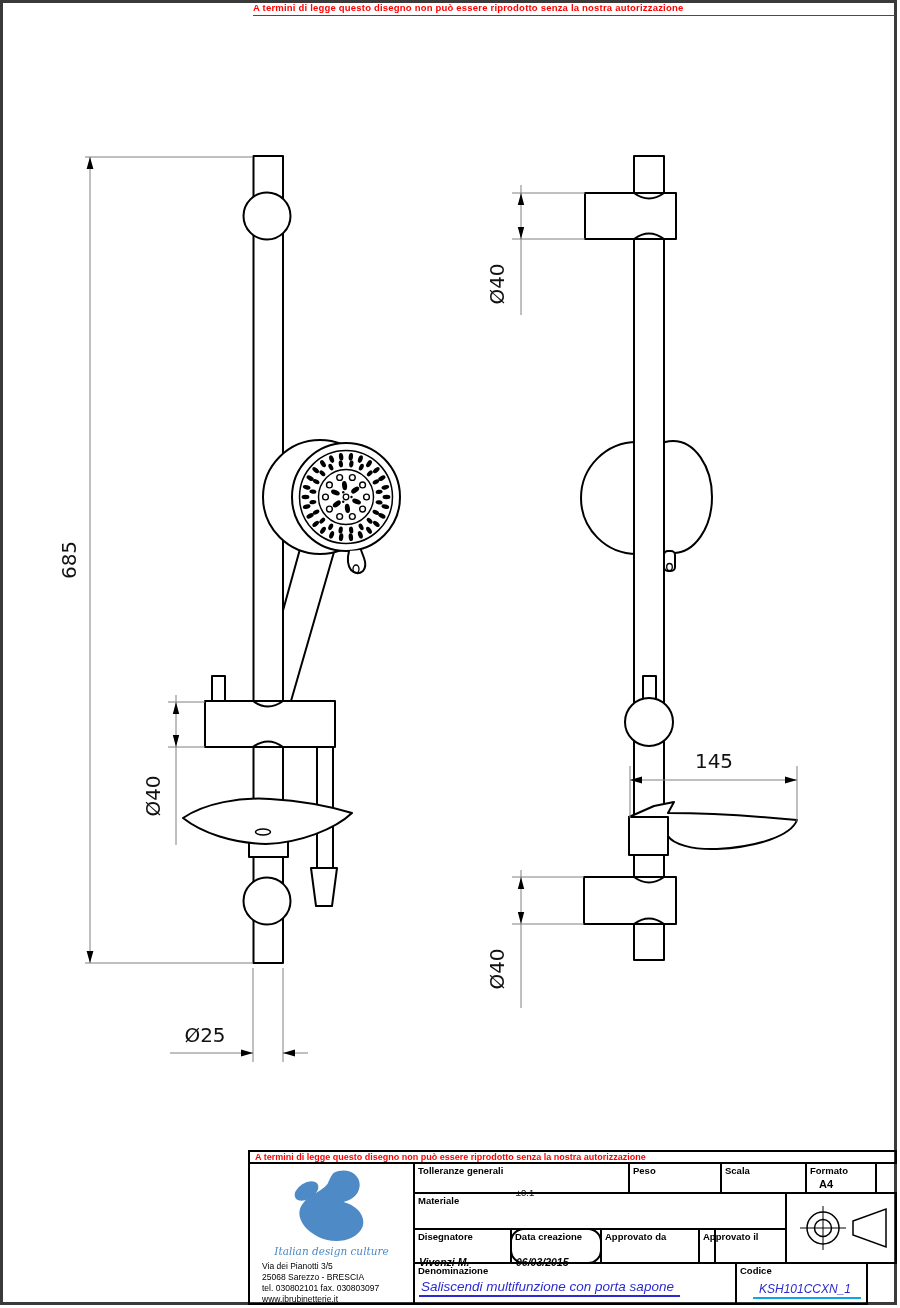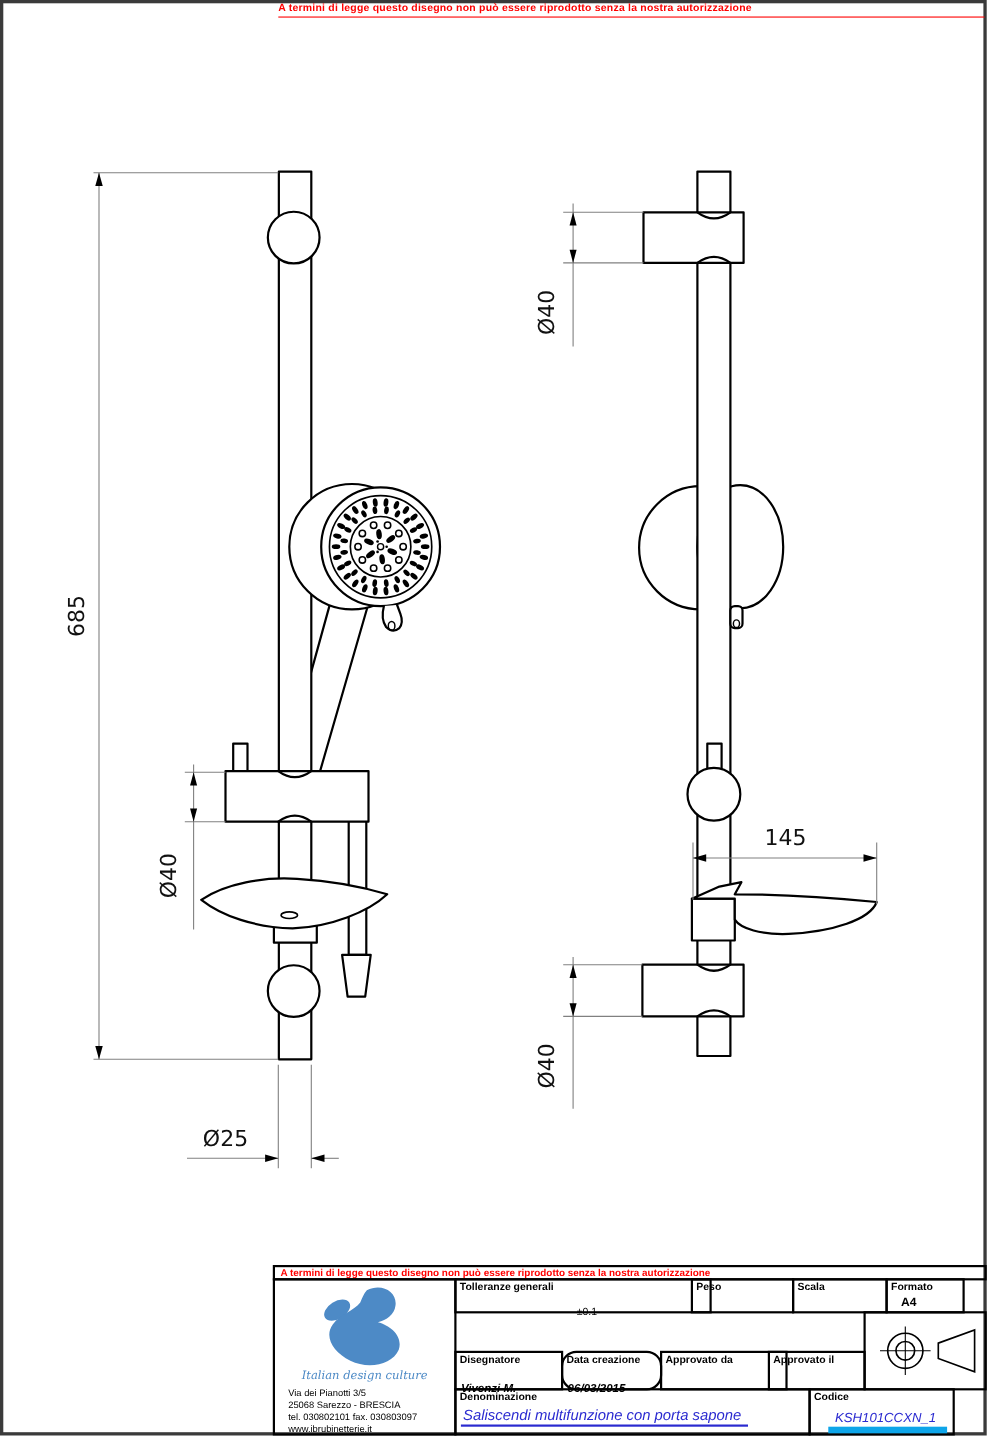--- a/index.html
+++ b/index.html
@@ -16,21 +16,21 @@
   .cell{position:absolute;border:2px solid #000;box-sizing:border-box;background:transparent;}
   .lbl{font-size:9.5px;font-weight:bold;margin:1px 0 0 3px;white-space:nowrap;}
   .val{font-size:9.5px;margin:11px 0 0 7px;text-align:center;}
   .band{color:#f00;font-weight:bold;font-size:9px;line-height:11px;padding-left:5px;
         white-space:nowrap;overflow:hidden;}
   .val-a4{font-weight:bold;font-size:11px;margin:2px 0 0 12px;}
   .val-bi{font-weight:bold;font-style:italic;font-size:10.5px;margin:14px 0 0 4px;white-space:nowrap;}
   .val-blue{display:inline-block;color:#2a2ad0;font-style:italic;font-size:13.5px;
         border-bottom:2px solid #2a2ad0;margin:3px 0 0 4px;padding:0 6px 1px 2px;white-space:nowrap;}
   .val-code{display:inline-block;color:#2a2ad0;font-style:italic;font-size:12px;
-        border-bottom:6px solid #0ea5e9;margin:6px 0 0 16px;padding:0 10px 1px 6px;white-space:nowrap;}
+        border-bottom:2px solid #0ea5e9;margin:6px 0 0 16px;padding:0 10px 1px 6px;white-space:nowrap;}
   .tagline{color:#4d8ac6;font-family:"DejaVu Serif",serif;font-style:italic;
         font-size:10.5px;text-align:center;margin-top:1px;}
   .addr{font-size:8.5px;line-height:11px;margin:4px 0 0 12px;}
 </style>
 </head>
 <body>
 
 <div class="page">
   <div class="page-border"></div>
 
@@ -220,35 +220,38 @@
       </svg>
       <div class="tagline">Italian design culture</div>
       <div class="addr">
         <div>Via dei Pianotti 3/5</div>
         <div>25068 Sarezzo - BRESCIA</div>
         <div>tel. 030802101 fax. 030803097</div>
         <div>www.ibrubinetterie.it</div>
       </div>
     </div>
 
-    <div class="cell" style="left:165px;top:12px;width:234px;height:32px;">
+    <div class="cell" style="left:165px;top:12px;width:217px;height:32px;">
       <div class="lbl">Tolleranze generali</div>
       <div class="val">±0.1</div>
     </div>
     <div class="cell" style="left:380px;top:12px;width:94px;height:32px;">
       <div class="lbl">Peso</div>
     </div>
     <div class="cell" style="left:472px;top:12px;width:87px;height:32px;">
       <div class="lbl">Scala</div>
     </div>
     <div class="cell" style="left:557px;top:12px;width:72px;height:32px;">
       <div class="lbl">Formato</div>
       <div class="val-a4">A4</div>
     </div>
 
+    <div class="cell" style="left:165px;top:42px;width:374px;height:38px;">
+      <div class="lbl">Materiale</div>
+    </div>
     <div class="cell" style="left:537px;top:42px;width:112px;height:72px;">
       <svg width="108" height="68" viewBox="0 0 108 68">
         <g stroke="#000" fill="none" stroke-width="1.5">
           <circle cx="36" cy="34" r="16"></circle>
           <circle cx="36" cy="34" r="8.5"></circle>
           <line x1="13" y1="34" x2="59" y2="34" stroke-width="1"></line>
           <line x1="36" y1="12" x2="36" y2="56" stroke-width="1"></line>
           <polygon points="66,27 99,15 99,53 66,41"></polygon>
         </g>
       </svg>

